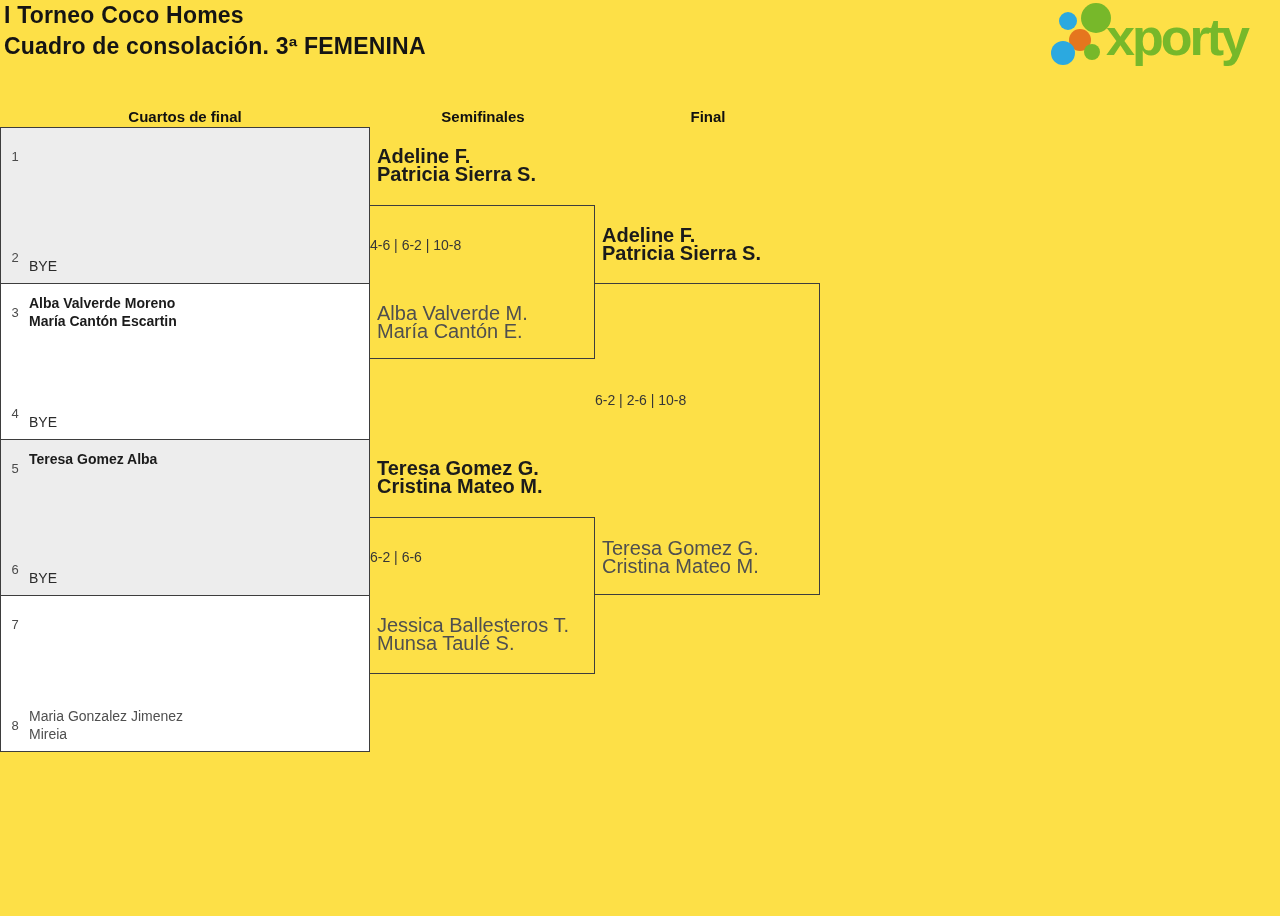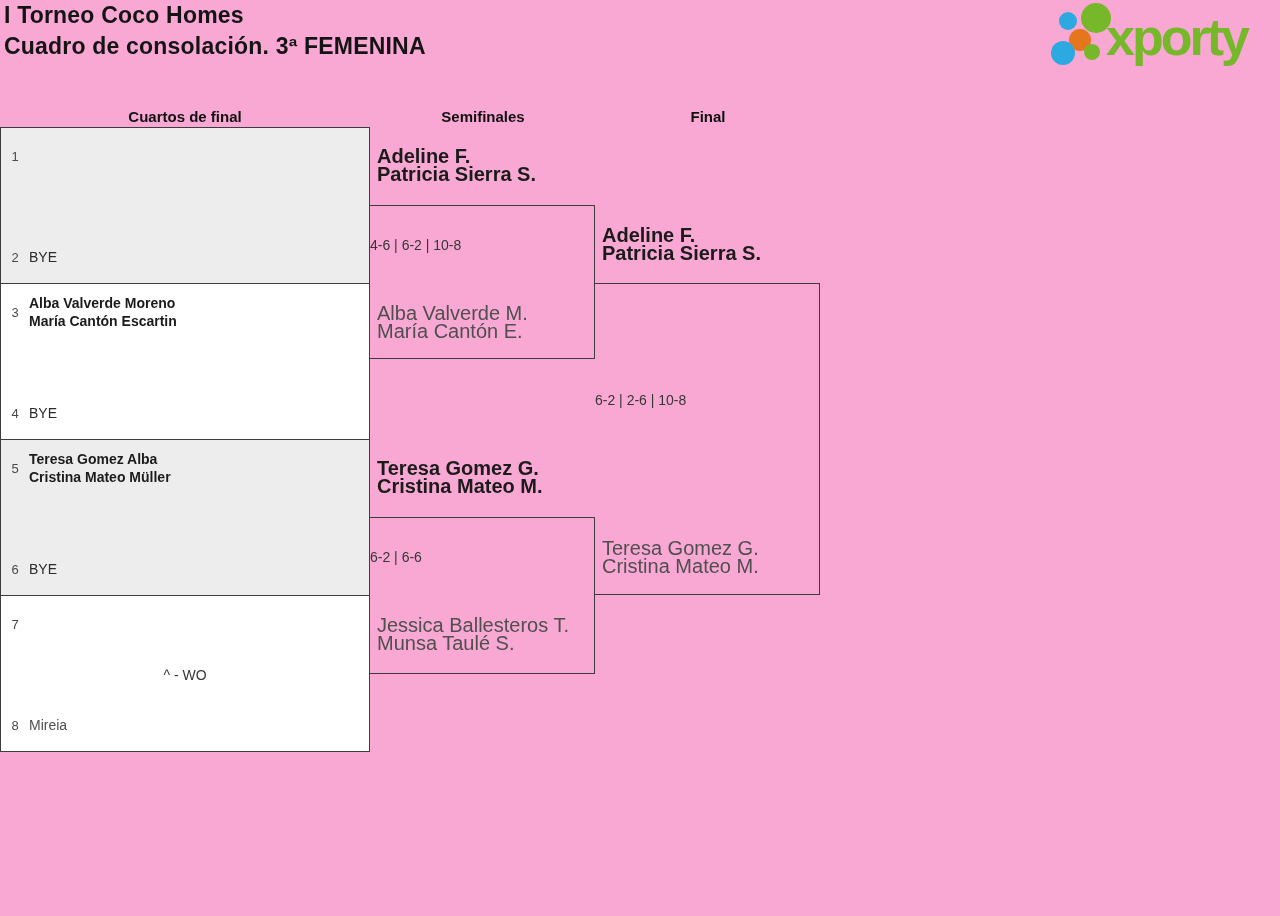--- a/index.html
+++ b/index.html
@@ -1,17 +1,17 @@
 <!DOCTYPE html>
 <html><head>
 <meta charset="utf-8">
 <style>
   html, body { margin: 0; padding: 0; background: #ffffff; }
   body { font-family: "Liberation Sans", sans-serif; -webkit-font-smoothing: antialiased; }
-  .stage { position: relative; width: 1280px; height: 916px; background: #f9a8d4; overflow: hidden; }
+  .stage { position: relative; width: 1280px; height: 916px; background: #fde047; overflow: hidden; }
 
   
   .title { position: absolute; left: 4px; top: 0; font-size: 23px; line-height: 31px;
            font-weight: 700; color: #141414; letter-spacing: .2px; }
   .logo-svg { position: absolute; left: 1044px; top: 0; }
 
   
   .col-label { position: absolute; top: 108px; transform: translateX(-50%);
                font-size: 15px; font-weight: 700; color: #101010; white-space: nowrap; }
 
@@ -23,21 +23,21 @@
   .sf, .fin { background: transparent; }
 
   
   .seed { position: absolute; left: 4px; width: 20px; font-size: 13px; color: #4a4a4a;
           display: flex; align-items: center; justify-content: center; }
   .seed.s-top { top: 10px; height: 36px; }
   .seed.s-bot { bottom: 8px; height: 36px; }
   .names { position: absolute; left: 28px; right: 6px; font-size: 14px; }
   .names div { line-height: 18px; white-space: nowrap; }
   .names.n-top { top: 10px; height: 36px; }
-  .names.n-bot { bottom: 8px; height: 36px; display: flex; flex-direction: column; justify-content: center; }
+  .names.n-bot { bottom: 8px; height: 36px; display: flex; flex-direction: column; justify-content: flex-end; }
   .score { position: absolute; left: 0; right: 0; top: 70px; text-align: center;
            font-size: 14px; line-height: 18px; color: #363636; }
 
   
   .pair { position: absolute; font-size: 20px; white-space: nowrap; }
   .pair div { line-height: 18px; }
   .score-float { position: absolute; width: 226px; text-align: left;
                  font-size: 14px; line-height: 18px; color: #363636; }
 
   .winner { font-weight: 700; color: #1b1b1b; }
@@ -88,35 +88,34 @@
     <div class="names n-bot bye">
       <div>BYE</div>
       <div></div>
     </div>
   </div>
 
   <div class="box qf gray" style="top:439px">
     <div class="seed s-top">5</div>
     <div class="names n-top winner">
       <div>Teresa Gomez Alba</div>
-      <div>Cristina Mateo Müller</div>
     </div>
     <div class="score"></div>
     <div class="seed s-bot">6</div>
     <div class="names n-bot bye">
       <div>BYE</div>
       <div></div>
     </div>
   </div>
 
   <div class="box qf" style="top:595px">
     <div class="seed s-top">7</div>
-    <div class="score">^ - WO</div>
     <div class="seed s-bot">8</div>
     <div class="names n-bot loser">
+      <div>Maria Gonzalez Jimenez</div>
       <div>Mireia</div>
     </div>
   </div>
 
   <div class="box sf open-left" style="left:370px;top:205px;width:225px;height:154px"></div>
   <div class="box sf open-left" style="left:370px;top:517px;width:225px;height:157px"></div>
 
   <div class="box fin open-left" style="left:595px;top:283px;width:225px;height:312px"></div>
 
   <div class="pair winner" style="left:377px;top:147px">

